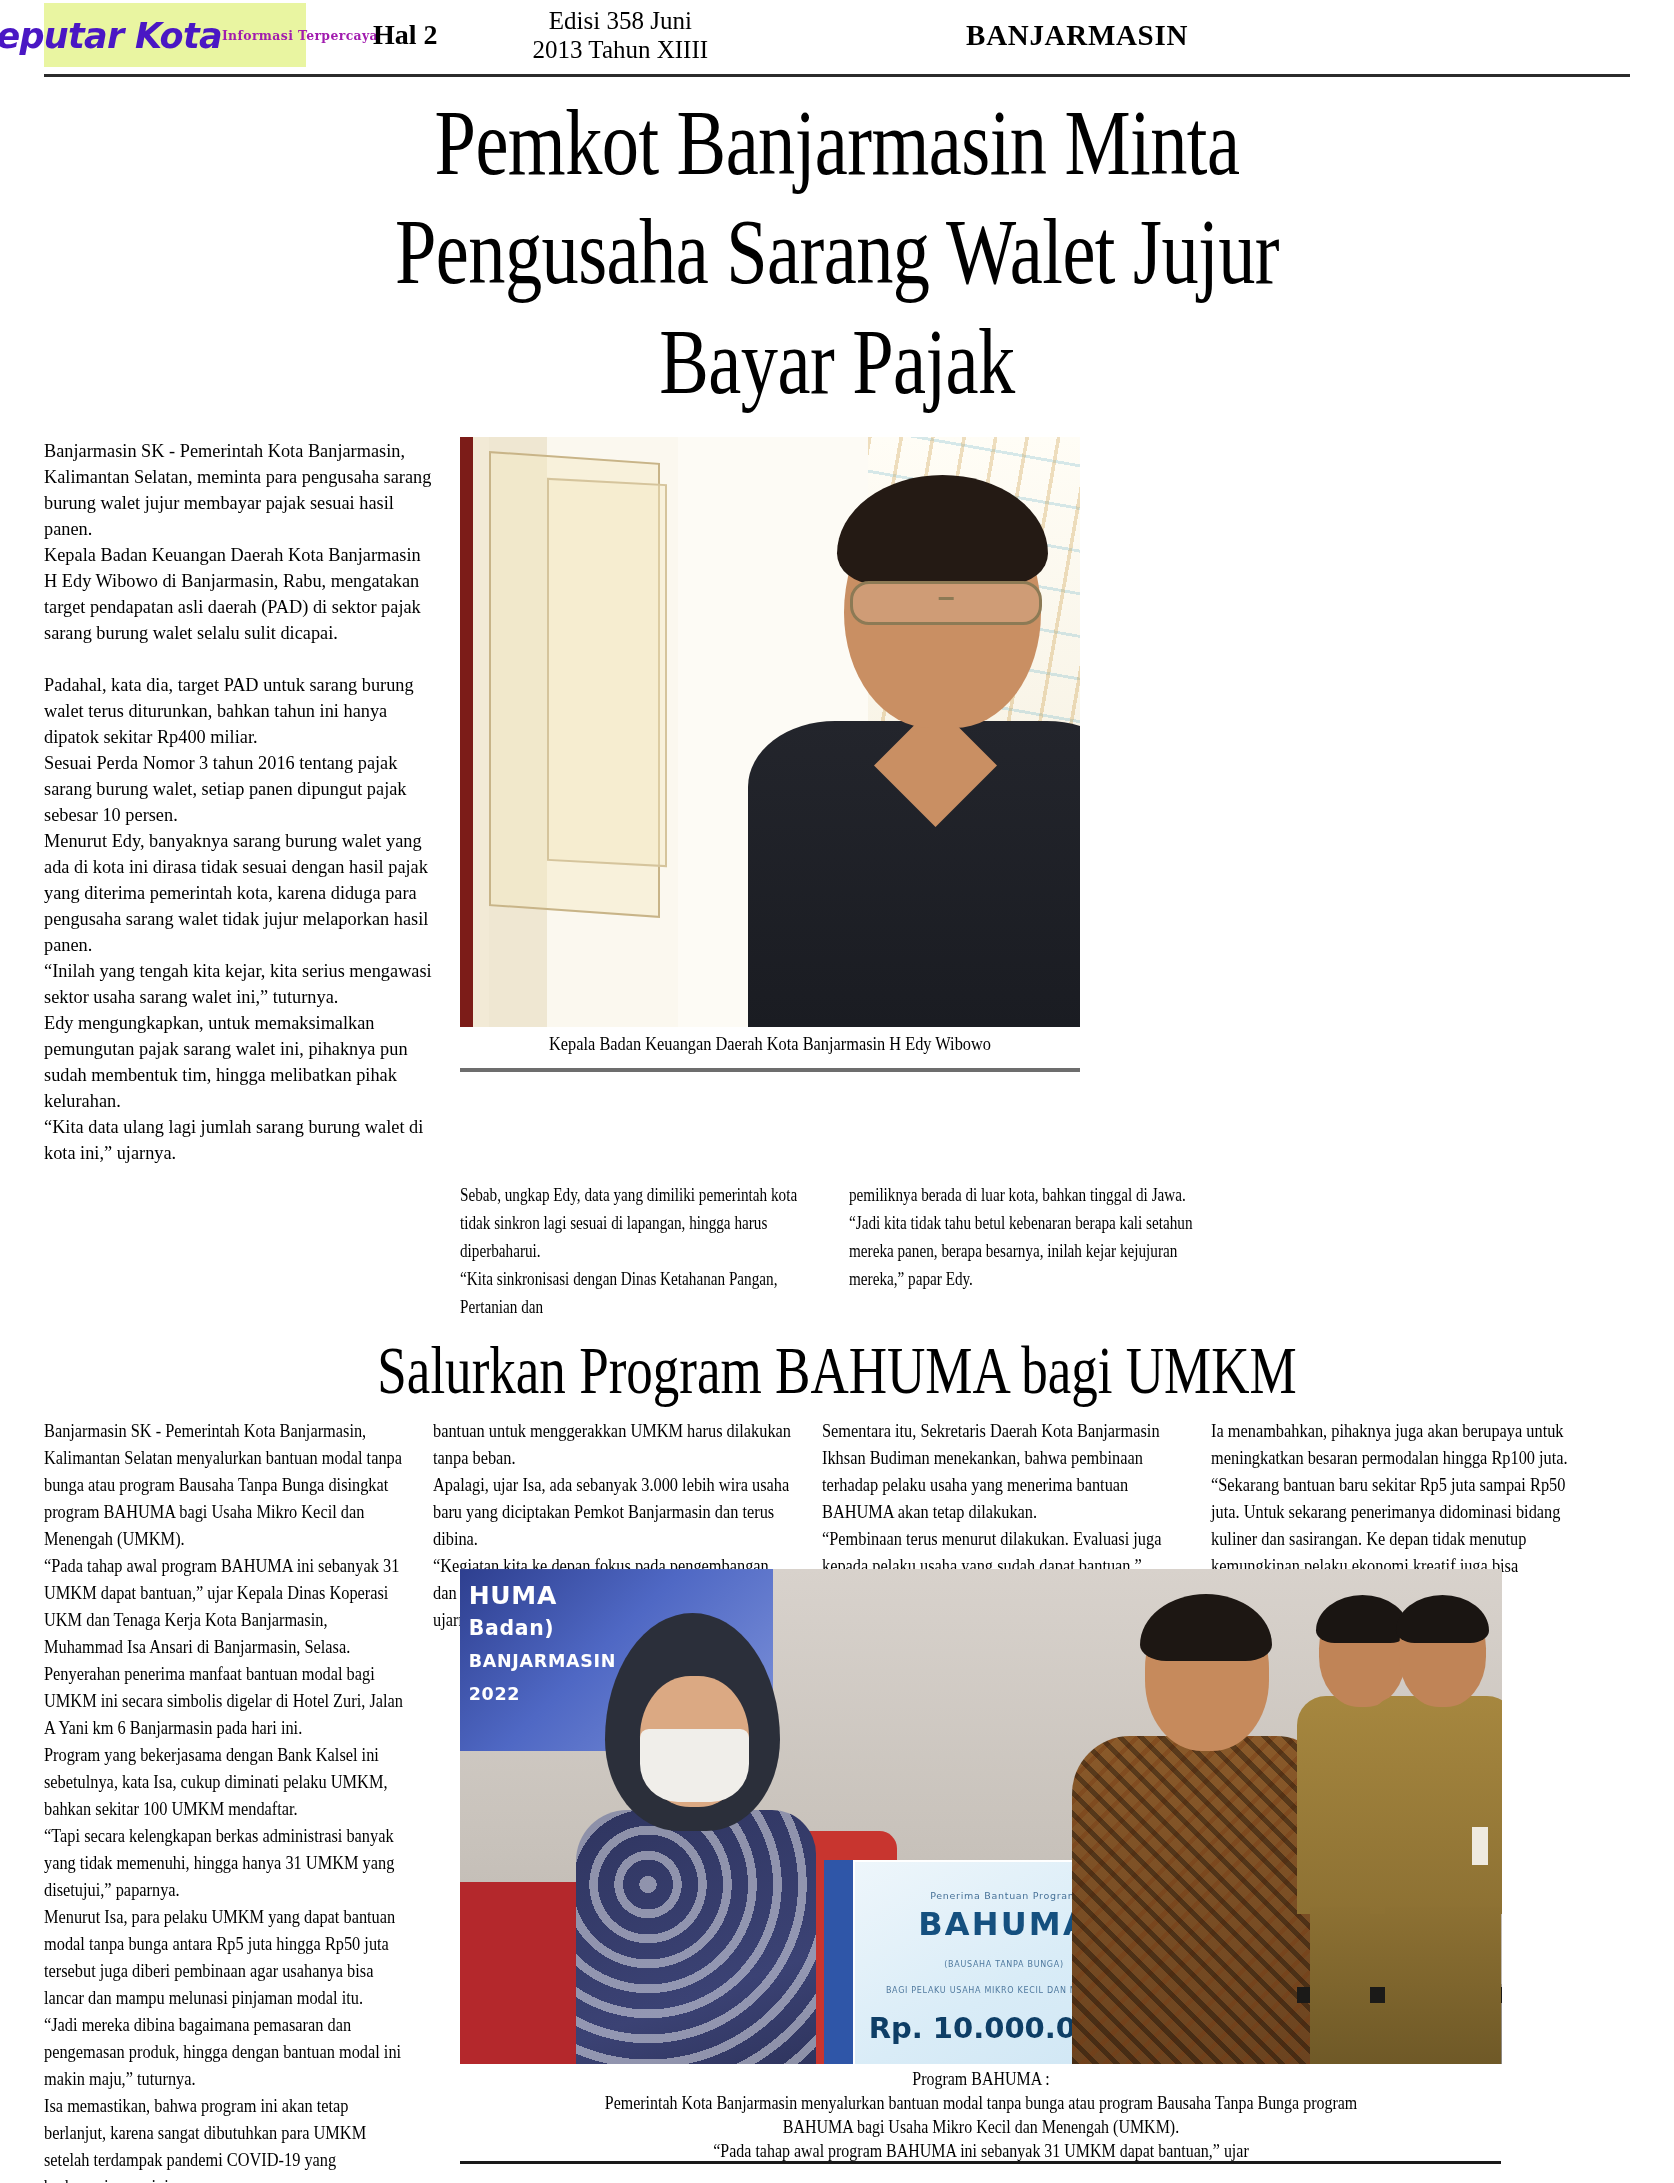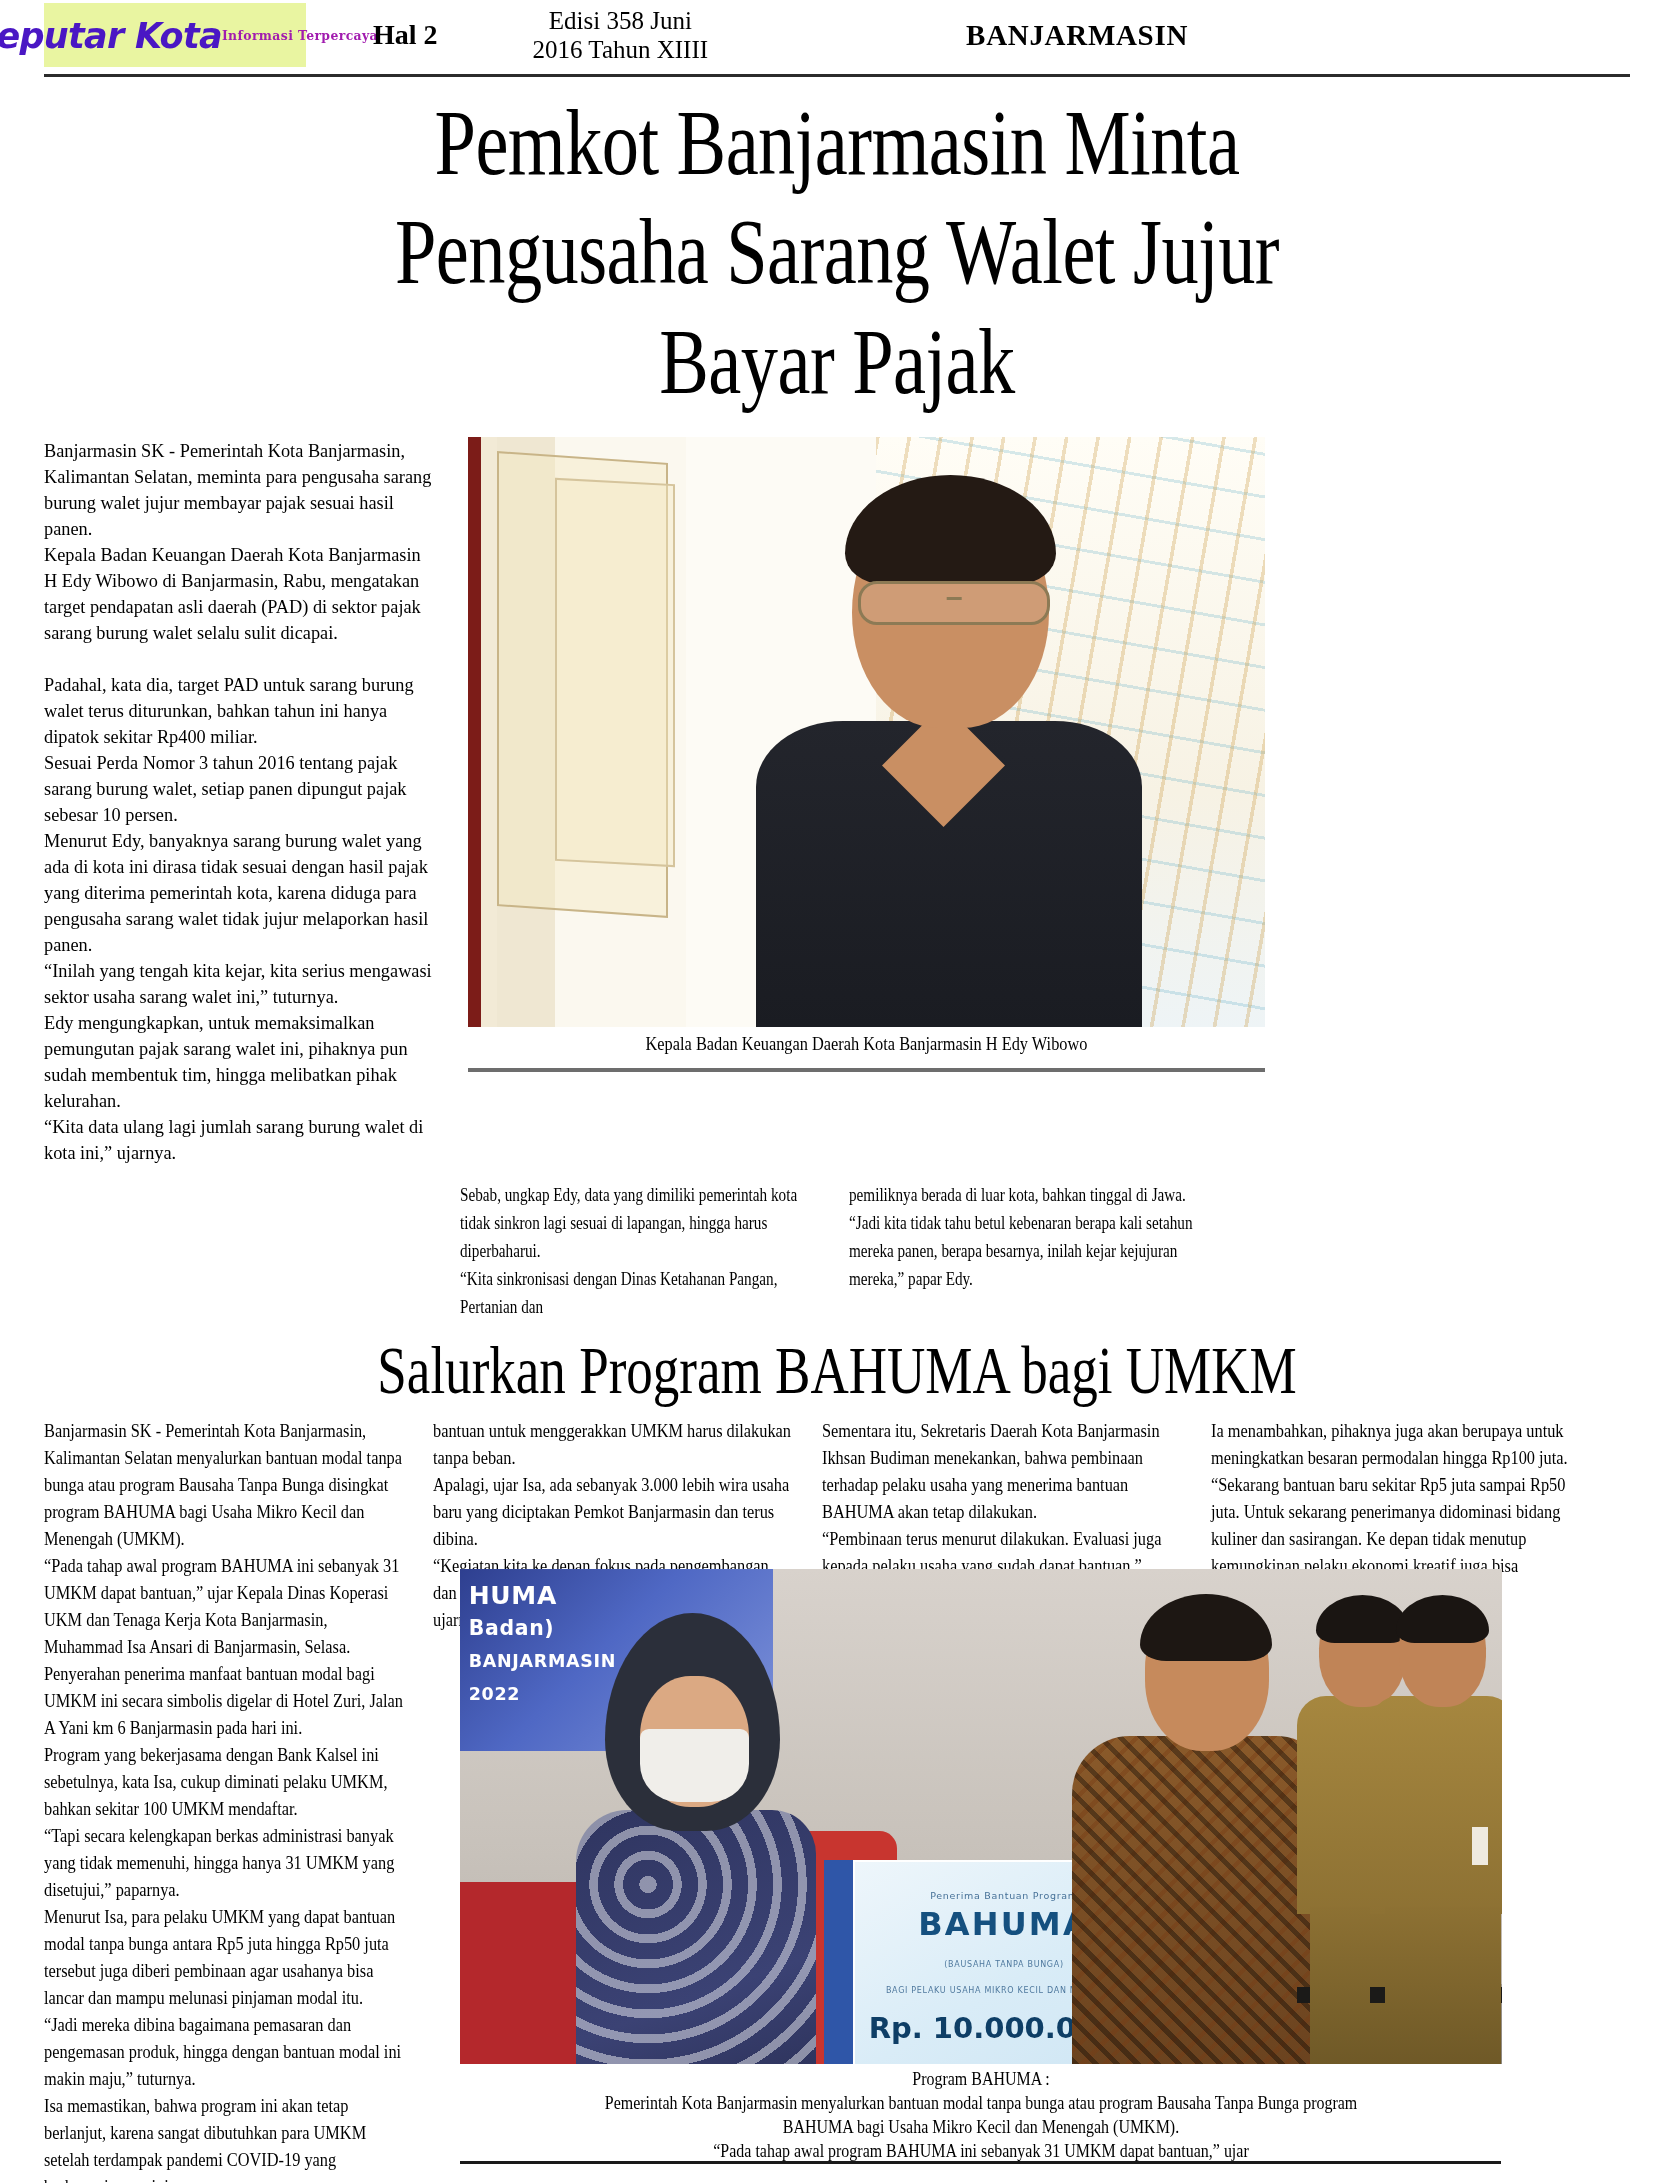--- a/index.html
+++ b/index.html
@@ -124,23 +124,23 @@
     line-height: 26px;
     text-align: left;
     transform: scaleX(0.93);
     transform-origin: left top;
     width: 107%;
   }
   .body-text p { margin: 0; }
   .body-gap { height: 26px; }
 
   .photo1-wrap {
-    margin-left: 31px;
+    margin-left: 23px;
     flex: 0 0 auto;
-    width: 797px;
+    width: 620px;
   }
   .photo {
     width: 100%;
     display: block;
     background: #f97316;
     position: relative;
     overflow: hidden;
   }
   .photo1 { height: 590px; }
 
@@ -339,21 +339,21 @@
 <div class="page">
 
   <div class="masthead">
     <div class="logo-box">
       <div class="logo-main">Seputar Kota</div>
       <div class="logo-sub">Informasi Terpercaya</div>
     </div>
     <div class="mh-page">Hal 2</div>
     <div class="mh-edition">
       <div>Edisi 358 Juni</div>
-      <div>2016 Tahun XIIII</div>
+      <div>2013 Tahun XIIII</div>
     </div>
     <div class="mh-city">BANJARMASIN</div>
   </div>
   <div class="rule-top"></div>
 
   <div>
     <div class="headline">Pemkot Banjarmasin Minta</div>
     <div class="headline">Pengusaha Sarang Walet Jujur</div>
     <div class="headline">Bayar Pajak</div>
   </div>

